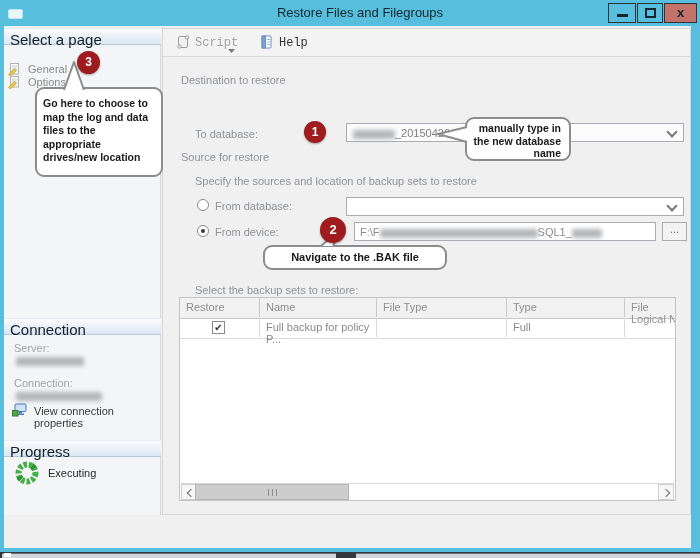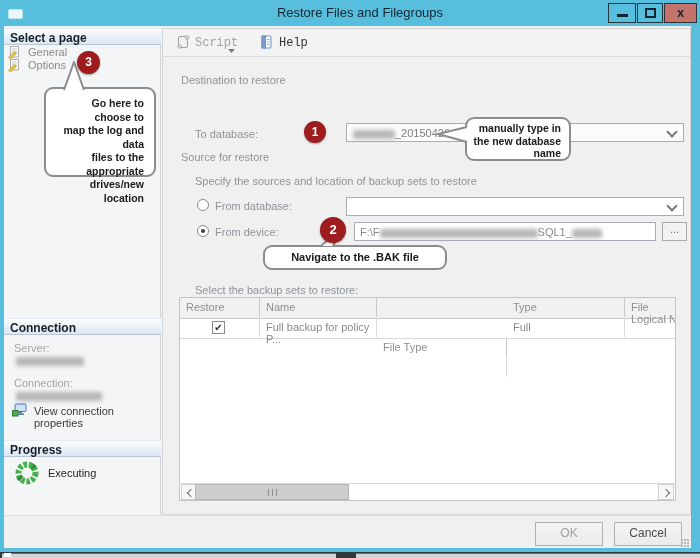--- a/index.html
+++ b/index.html
@@ -19,25 +19,25 @@
   #btn-close{left:664px;width:33px;background:#c4736a;color:#15262e;font-weight:bold;
     text-align:center;line-height:18px;font-size:13px;}
 
   
   #client{left:4px;top:26px;width:687px;height:522px;background:#f0f0f0;}
 
   
   #sidebar{left:4px;top:28px;width:157px;height:487px;background:#f4f5f6;border-right:1px solid #d8d8d8;box-sizing:border-box;}
   .panel-header{left:0;width:157px;height:17px;background:linear-gradient(#fbfcfe,#dce6f2);
     border-top:1px solid #e6ecf4;border-bottom:1px solid #b9c6d8;box-sizing:border-box;
-    font-size:12px;font-weight:bold;color:#15202a;padding:2px 0 0 6px;}
+    font-size:15px;font-weight:normal;color:#15202a;padding:2px 0 0 6px;}
   #hdr-select-page{top:0;}
   #hdr-connection{top:290px;}
   #hdr-progress{top:412px;}
-  .page-item{left:4px;width:148px;height:13px;font-size:11px;color:#8a8a8a;cursor:default;}
+  .page-item{left:4px;width:148px;height:13px;font-size:11px;color:#8a8a8a;cursor:default;margin-top:17px;}
   #page-general{top:18px;}
   #page-options{top:31px;}
   .page-item .icon{position:absolute;left:0;top:0;}
   .page-item .lbl{position:absolute;left:20px;top:0;}
   .side-label{left:10px;font-size:11px;color:#a0a4a8;}
   #lbl-server{top:314px;}
   #lbl-conn{top:349px;}
   .blurbox{background:#b4b6b8;filter:blur(2px);border-radius:2px;height:9px;}
   #blur-server{left:12px;top:329px;width:68px;}
   #blur-conn{left:12px;top:364px;width:86px;}
@@ -83,21 +83,21 @@
     text-align:center;font-size:11px;color:#777;line-height:13px;cursor:pointer;}
 
   
   #backup-table{left:16px;top:268px;width:497px;height:204px;background:#fff;border:1px solid #c4c4c4;box-sizing:border-box;overflow:hidden;}
   .thead{position:absolute;left:0;top:0;width:495px;height:20px;background:#f1f1f1;border-bottom:1px solid #c9c9c9;}
   .th{position:absolute;top:0;height:19px;font-size:11px;color:#8f8f8f;padding:3px 0 16px 6px;
     border-right:1px solid #c9c9c9;box-sizing:border-box;cursor:pointer;}
   .trow{position:absolute;left:0;top:20px;width:495px;height:20px;border-bottom:1px solid #d9d9d9;cursor:default;}
   .td{position:absolute;top:0;height:19px;font-size:11px;color:#8a8a8a;padding:3px 0 0 6px;
     border-right:1px solid #d9d9d9;box-sizing:border-box;}
-  .c0{left:0;width:80px;} .c1{left:80px;width:117px;} .c2{left:197px;width:130px;margin-top:40px;}
+  .c0{left:0;width:80px;} .c1{left:80px;width:117px;} .c2{left:197px;width:130px;}
   .c3{left:327px;width:118px;} .c4{left:445px;width:52px;border-right:none;}
   #row-check{position:absolute;left:32px;top:3px;width:13px;height:13px;background:#fff;border:1px solid #8a8a8a;
     box-sizing:border-box;font-size:10px;line-height:11px;text-align:center;color:#333;cursor:pointer;}
 
   
   #hscroll{position:absolute;left:1px;top:185px;width:493px;height:16px;background:#fff;border-top:1px solid #d9d9d9;}
   .scroll-btn{position:absolute;top:0;width:16px;height:16px;background:#f7f7f7;border:1px solid #cfcfcf;box-sizing:border-box;cursor:pointer;}
   #scroll-left{left:0;} #scroll-right{right:0;}
   .scroll-chev{position:absolute;top:5px;width:5px;height:5px;border-right:1px solid #6a6a6a;border-bottom:1px solid #6a6a6a;}
   #scroll-left .scroll-chev{left:6px;transform:rotate(135deg);}
@@ -110,21 +110,21 @@
   .dlg-btn{position:absolute;top:6px;width:68px;height:24px;background:linear-gradient(#f5f5f5,#ebebeb);
     border:1px solid #b0b0b0;box-sizing:border-box;text-align:center;font-size:12px;line-height:21px;cursor:pointer;}
   #btn-ok{left:531px;color:#a0a0a0;}
   #btn-cancel{left:610px;color:#4a4a4a;}
   #resize-grip{position:absolute;left:677px;top:23px;width:8px;height:8px;
     background:radial-gradient(circle at 1px 1px,#b5b5b5 1px,transparent 1px);background-size:3px 3px;cursor:nwse-resize;}
 
   
   .bubble{background:#fff;border:2px solid #8c8c8c;border-radius:9px;box-sizing:border-box;
     font-size:10.5px;font-weight:bold;color:#1a1a1a;}
-  #bubble3{left:44px;top:87px;width:112px;height:90px;text-align:right;padding:8px 10px 0 6px;line-height:13.5px;}
+  #bubble3{left:35px;top:87px;width:128px;height:90px;padding:8px 10px 0 6px;line-height:13.5px;}
   #bubble1{left:465px;top:117px;width:106px;height:44px;text-align:right;padding:3px 8px 0 4px;line-height:12.5px;}
   #bubble2{left:263px;top:245px;width:184px;height:25px;text-align:center;line-height:21px;font-size:11px;}
   .pointer{position:absolute;}
   .badge{border-radius:50%;background:#9e1b1e;color:#fff;font-weight:bold;text-align:center;
     box-shadow:0 1px 2px rgba(0,0,0,0.35);}
   #circle1{left:304px;top:121px;width:22px;height:22px;font-size:12px;line-height:22px;}
   #circle2{left:320px;top:217px;width:26px;height:26px;font-size:13px;line-height:26px;}
   #circle3{left:77px;top:51px;width:23px;height:23px;font-size:12px;line-height:23px;}
 
   
@@ -290,25 +290,20 @@
           <span class="grip" style="left:76px;"></span>
           <span class="grip" style="left:80px;"></span>
         </div>
         <div class="scroll-btn" id="scroll-right">
             <span class="scroll-chev"></span>
           </div>
       </div>
     </div>
   </div>
 
-  <div class="abs" id="footer">
-    <div class="dlg-btn" id="btn-ok">OK</div>
-    <div class="dlg-btn" id="btn-cancel">Cancel</div>
-    <div id="resize-grip"></div>
-  </div>
 
   <div class="abs bubble" id="bubble3">
     <div>Go here to choose to</div>
     <div>map the log and data</div>
     <div>files to the</div>
     <div>appropriate</div>
     <div>drives/new location</div>
   </div>
   <svg class="pointer" style="left:60px;top:61px;" width="28" height="30">
       <path d="M4 29 L14 1 L24 29" fill="#fff" stroke="#8c8c8c" stroke-width="2"></path>

